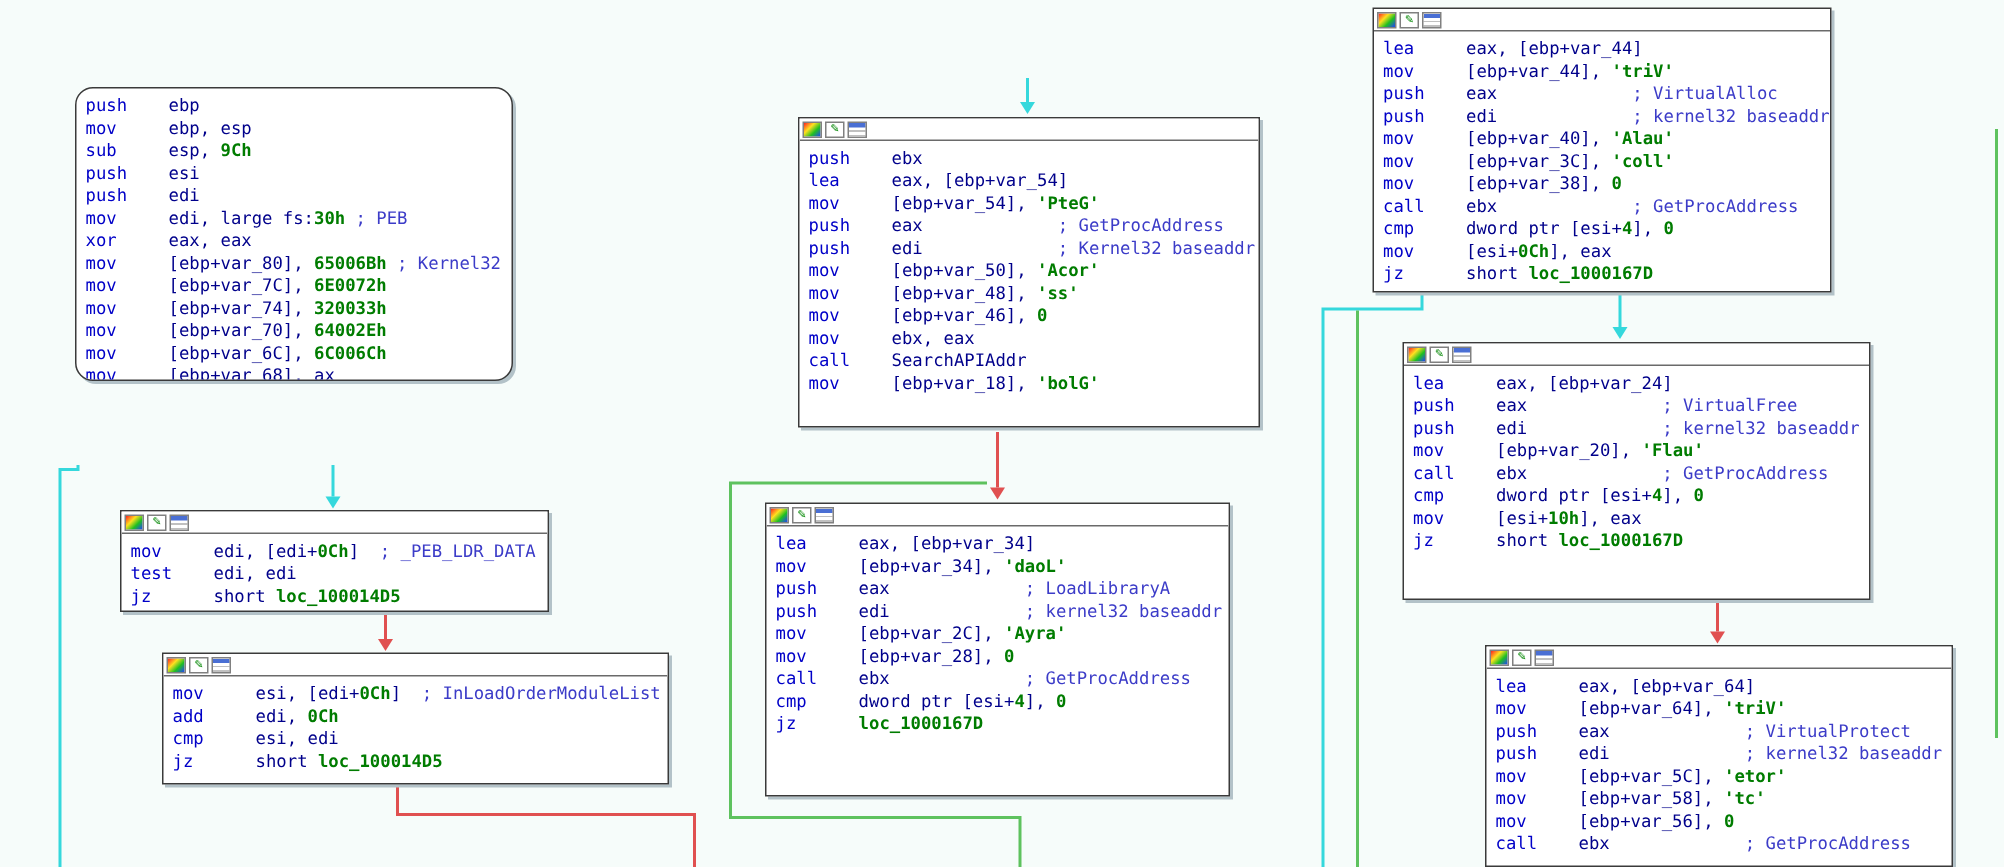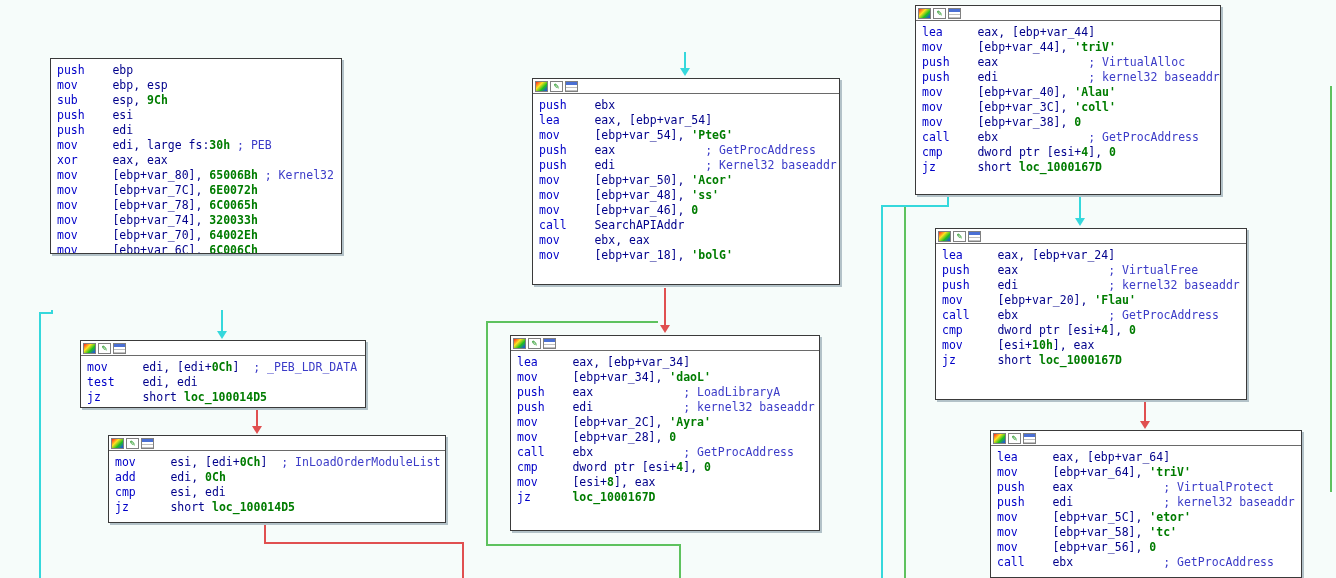--- a/index.html
+++ b/index.html
@@ -40,32 +40,31 @@
       <polyline points="658,322 487,322 487,545 680,545 680,578" fill="none" stroke="#5ec25e" stroke-width="2"></polyline>
       <polyline points="948,195 948,206 882,206 882,578" fill="none" stroke="#35d8dc" stroke-width="2"></polyline>
       <polyline points="1080,195 1080,218" fill="none" stroke="#35d8dc" stroke-width="2"></polyline>
       <polygon points="1075,218 1085,218 1080,226" fill="#35d8dc"></polygon>
       <polyline points="905,207 905,578" fill="none" stroke="#5ec25e" stroke-width="2"></polyline>
       <polyline points="1145,400 1145,421" fill="none" stroke="#e05050" stroke-width="2"></polyline>
       <polygon points="1140,421 1150,421 1145,429" fill="#e05050"></polygon>
       <polyline points="1331,86 1331,492" fill="none" stroke="#5ec25e" stroke-width="2"></polyline>
     </svg>
 
-<div class="node" style="left: 50px; top: 58px; width: 292px; height: 196px;">
+<div class="node" style="left: 50px; top: 58px; width: 292px; height: 196px; border-radius: 12px;">
       <div class="code">
         <div class="line"><span class="tk-i">push</span><span class="tk-o">    ebp</span></div>
         <div class="line"><span class="tk-i">mov</span><span class="tk-o">     ebp, esp</span></div>
         <div class="line"><span class="tk-i">sub</span><span class="tk-o">     esp, </span><span class="tk-g">9Ch</span></div>
         <div class="line"><span class="tk-i">push</span><span class="tk-o">    esi</span></div>
         <div class="line"><span class="tk-i">push</span><span class="tk-o">    edi</span></div>
         <div class="line"><span class="tk-i">mov</span><span class="tk-o">     edi, large fs:</span><span class="tk-g">30h</span><span class="tk-c"> ; PEB</span></div>
         <div class="line"><span class="tk-i">xor</span><span class="tk-o">     eax, eax</span></div>
         <div class="line"><span class="tk-i">mov</span><span class="tk-o">     [ebp+var_80], </span><span class="tk-g">65006Bh</span><span class="tk-c"> ; Kernel32</span></div>
         <div class="line"><span class="tk-i">mov</span><span class="tk-o">     [ebp+var_7C], </span><span class="tk-g">6E0072h</span></div>
-        <div class="line"><span class="tk-i">mov</span><span class="tk-o">     [ebp+var_78], </span><span class="tk-g">6C0065h</span></div>
         <div class="line"><span class="tk-i">mov</span><span class="tk-o">     [ebp+var_74], </span><span class="tk-g">320033h</span></div>
         <div class="line"><span class="tk-i">mov</span><span class="tk-o">     [ebp+var_70], </span><span class="tk-g">64002Eh</span></div>
         <div class="line"><span class="tk-i">mov</span><span class="tk-o">     [ebp+var_6C], </span><span class="tk-g">6C006Ch</span></div>
         <div class="line"><span class="tk-i">mov</span><span class="tk-o">     [ebp+var_68], ax</span></div>
         <div class="line"><span class="tk-i">test</span><span class="tk-o">    edi, edi</span></div>
         <div class="line"><span class="tk-i">jz</span><span class="tk-o">      short </span><span class="tk-g">loc_100014D5</span></div>
       </div>
     </div>
     <div class="node" style="left: 80px; top: 340px; width: 286px; height: 68px;">
       <div class="titlebar">
@@ -100,60 +99,60 @@
       </div>
       <div class="code">
         <div class="line"><span class="tk-i">push</span><span class="tk-o">    ebx</span></div>
         <div class="line"><span class="tk-i">lea</span><span class="tk-o">     eax, [ebp+var_54]</span></div>
         <div class="line"><span class="tk-i">mov</span><span class="tk-o">     [ebp+var_54], </span><span class="tk-g">'PteG'</span></div>
         <div class="line"><span class="tk-i">push</span><span class="tk-o">    eax</span><span class="tk-c">             ; GetProcAddress</span></div>
         <div class="line"><span class="tk-i">push</span><span class="tk-o">    edi</span><span class="tk-c">             ; Kernel32 baseaddr</span></div>
         <div class="line"><span class="tk-i">mov</span><span class="tk-o">     [ebp+var_50], </span><span class="tk-g">'Acor'</span></div>
         <div class="line"><span class="tk-i">mov</span><span class="tk-o">     [ebp+var_48], </span><span class="tk-g">'ss'</span></div>
         <div class="line"><span class="tk-i">mov</span><span class="tk-o">     [ebp+var_46], </span><span class="tk-g">0</span></div>
+        <div class="line"><span class="tk-i">mov</span><span class="tk-o">     ebx, eax</span></div>
         <div class="line"><span class="tk-i">call</span><span class="tk-o">    SearchAPIAddr</span></div>
-        <div class="line"><span class="tk-i">mov</span><span class="tk-o">     ebx, eax</span></div>
         <div class="line"><span class="tk-i">mov</span><span class="tk-o">     [ebp+var_18], </span><span class="tk-g">'bolG'</span></div>
       </div>
     </div>
     <div class="node" style="left: 510px; top: 335px; width: 310px; height: 196px;">
       <div class="titlebar">
         <span class="nicon ic-color"></span>
         <span class="nicon ic-edit">✎</span>
         <span class="nicon ic-grid"></span>
       </div>
       <div class="code">
         <div class="line"><span class="tk-i">lea</span><span class="tk-o">     eax, [ebp+var_34]</span></div>
         <div class="line"><span class="tk-i">mov</span><span class="tk-o">     [ebp+var_34], </span><span class="tk-g">'daoL'</span></div>
         <div class="line"><span class="tk-i">push</span><span class="tk-o">    eax</span><span class="tk-c">             ; LoadLibraryA</span></div>
         <div class="line"><span class="tk-i">push</span><span class="tk-o">    edi</span><span class="tk-c">             ; kernel32 baseaddr</span></div>
         <div class="line"><span class="tk-i">mov</span><span class="tk-o">     [ebp+var_2C], </span><span class="tk-g">'Ayra'</span></div>
         <div class="line"><span class="tk-i">mov</span><span class="tk-o">     [ebp+var_28], </span><span class="tk-g">0</span></div>
         <div class="line"><span class="tk-i">call</span><span class="tk-o">    ebx</span><span class="tk-c">             ; GetProcAddress</span></div>
         <div class="line"><span class="tk-i">cmp</span><span class="tk-o">     dword ptr [esi+</span><span class="tk-g">4</span><span class="tk-o">], </span><span class="tk-g">0</span></div>
-        <div class="line"><span class="tk-i">mov</span><span class="tk-o">     [esi+</span><span class="tk-g">8</span><span class="tk-o">], eax</span></div>
         <div class="line"><span class="tk-i">jz</span><span class="tk-o">      </span><span class="tk-g">loc_1000167D</span></div>
       </div>
     </div>
     <div class="node" style="left: 915px; top: 5px; width: 306px; height: 190px;">
       <div class="titlebar">
         <span class="nicon ic-color"></span>
         <span class="nicon ic-edit">✎</span>
         <span class="nicon ic-grid"></span>
       </div>
       <div class="code">
         <div class="line"><span class="tk-i">lea</span><span class="tk-o">     eax, [ebp+var_44]</span></div>
         <div class="line"><span class="tk-i">mov</span><span class="tk-o">     [ebp+var_44], </span><span class="tk-g">'triV'</span></div>
         <div class="line"><span class="tk-i">push</span><span class="tk-o">    eax</span><span class="tk-c">             ; VirtualAlloc</span></div>
         <div class="line"><span class="tk-i">push</span><span class="tk-o">    edi</span><span class="tk-c">             ; kernel32 baseaddr</span></div>
         <div class="line"><span class="tk-i">mov</span><span class="tk-o">     [ebp+var_40], </span><span class="tk-g">'Alau'</span></div>
         <div class="line"><span class="tk-i">mov</span><span class="tk-o">     [ebp+var_3C], </span><span class="tk-g">'coll'</span></div>
         <div class="line"><span class="tk-i">mov</span><span class="tk-o">     [ebp+var_38], </span><span class="tk-g">0</span></div>
         <div class="line"><span class="tk-i">call</span><span class="tk-o">    ebx</span><span class="tk-c">             ; GetProcAddress</span></div>
         <div class="line"><span class="tk-i">cmp</span><span class="tk-o">     dword ptr [esi+</span><span class="tk-g">4</span><span class="tk-o">], </span><span class="tk-g">0</span></div>
+        <div class="line"><span class="tk-i">mov</span><span class="tk-o">     [esi+</span><span class="tk-g">0Ch</span><span class="tk-o">], eax</span></div>
         <div class="line"><span class="tk-i">jz</span><span class="tk-o">      short </span><span class="tk-g">loc_1000167D</span></div>
       </div>
     </div>
     <div class="node" style="left: 935px; top: 228px; width: 312px; height: 172px;">
       <div class="titlebar">
         <span class="nicon ic-color"></span>
         <span class="nicon ic-edit">✎</span>
         <span class="nicon ic-grid"></span>
       </div>
       <div class="code">

